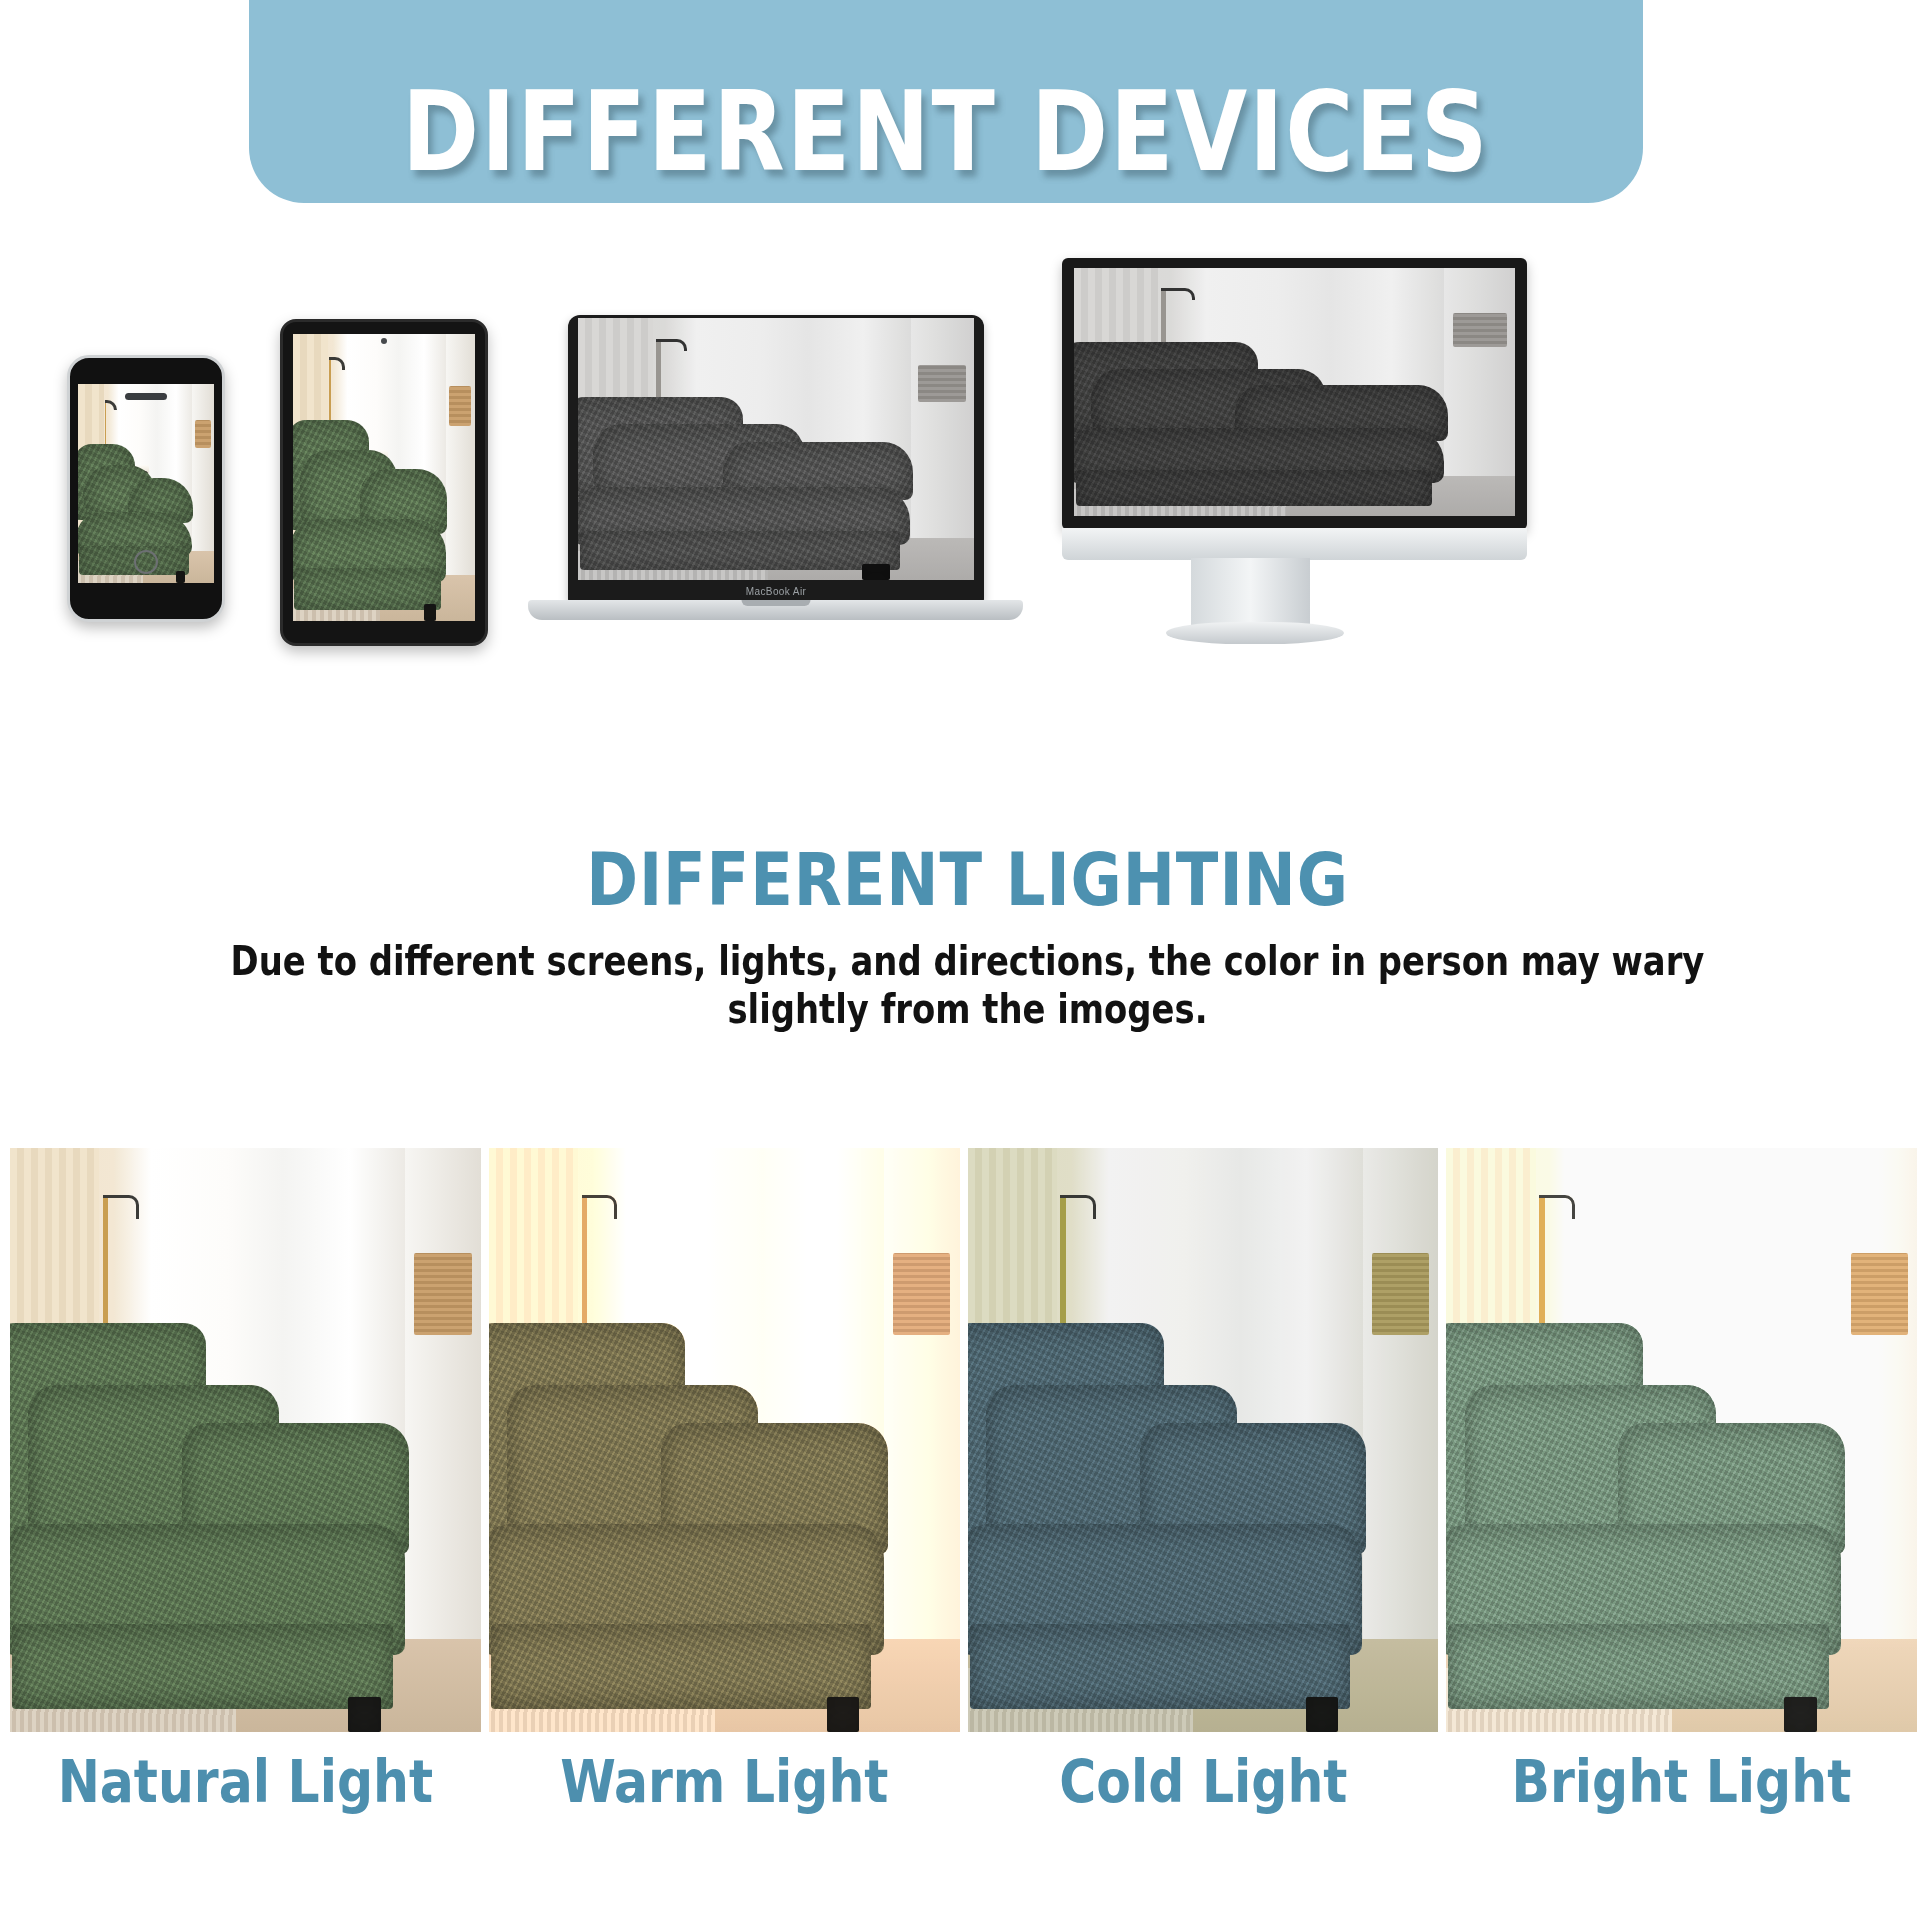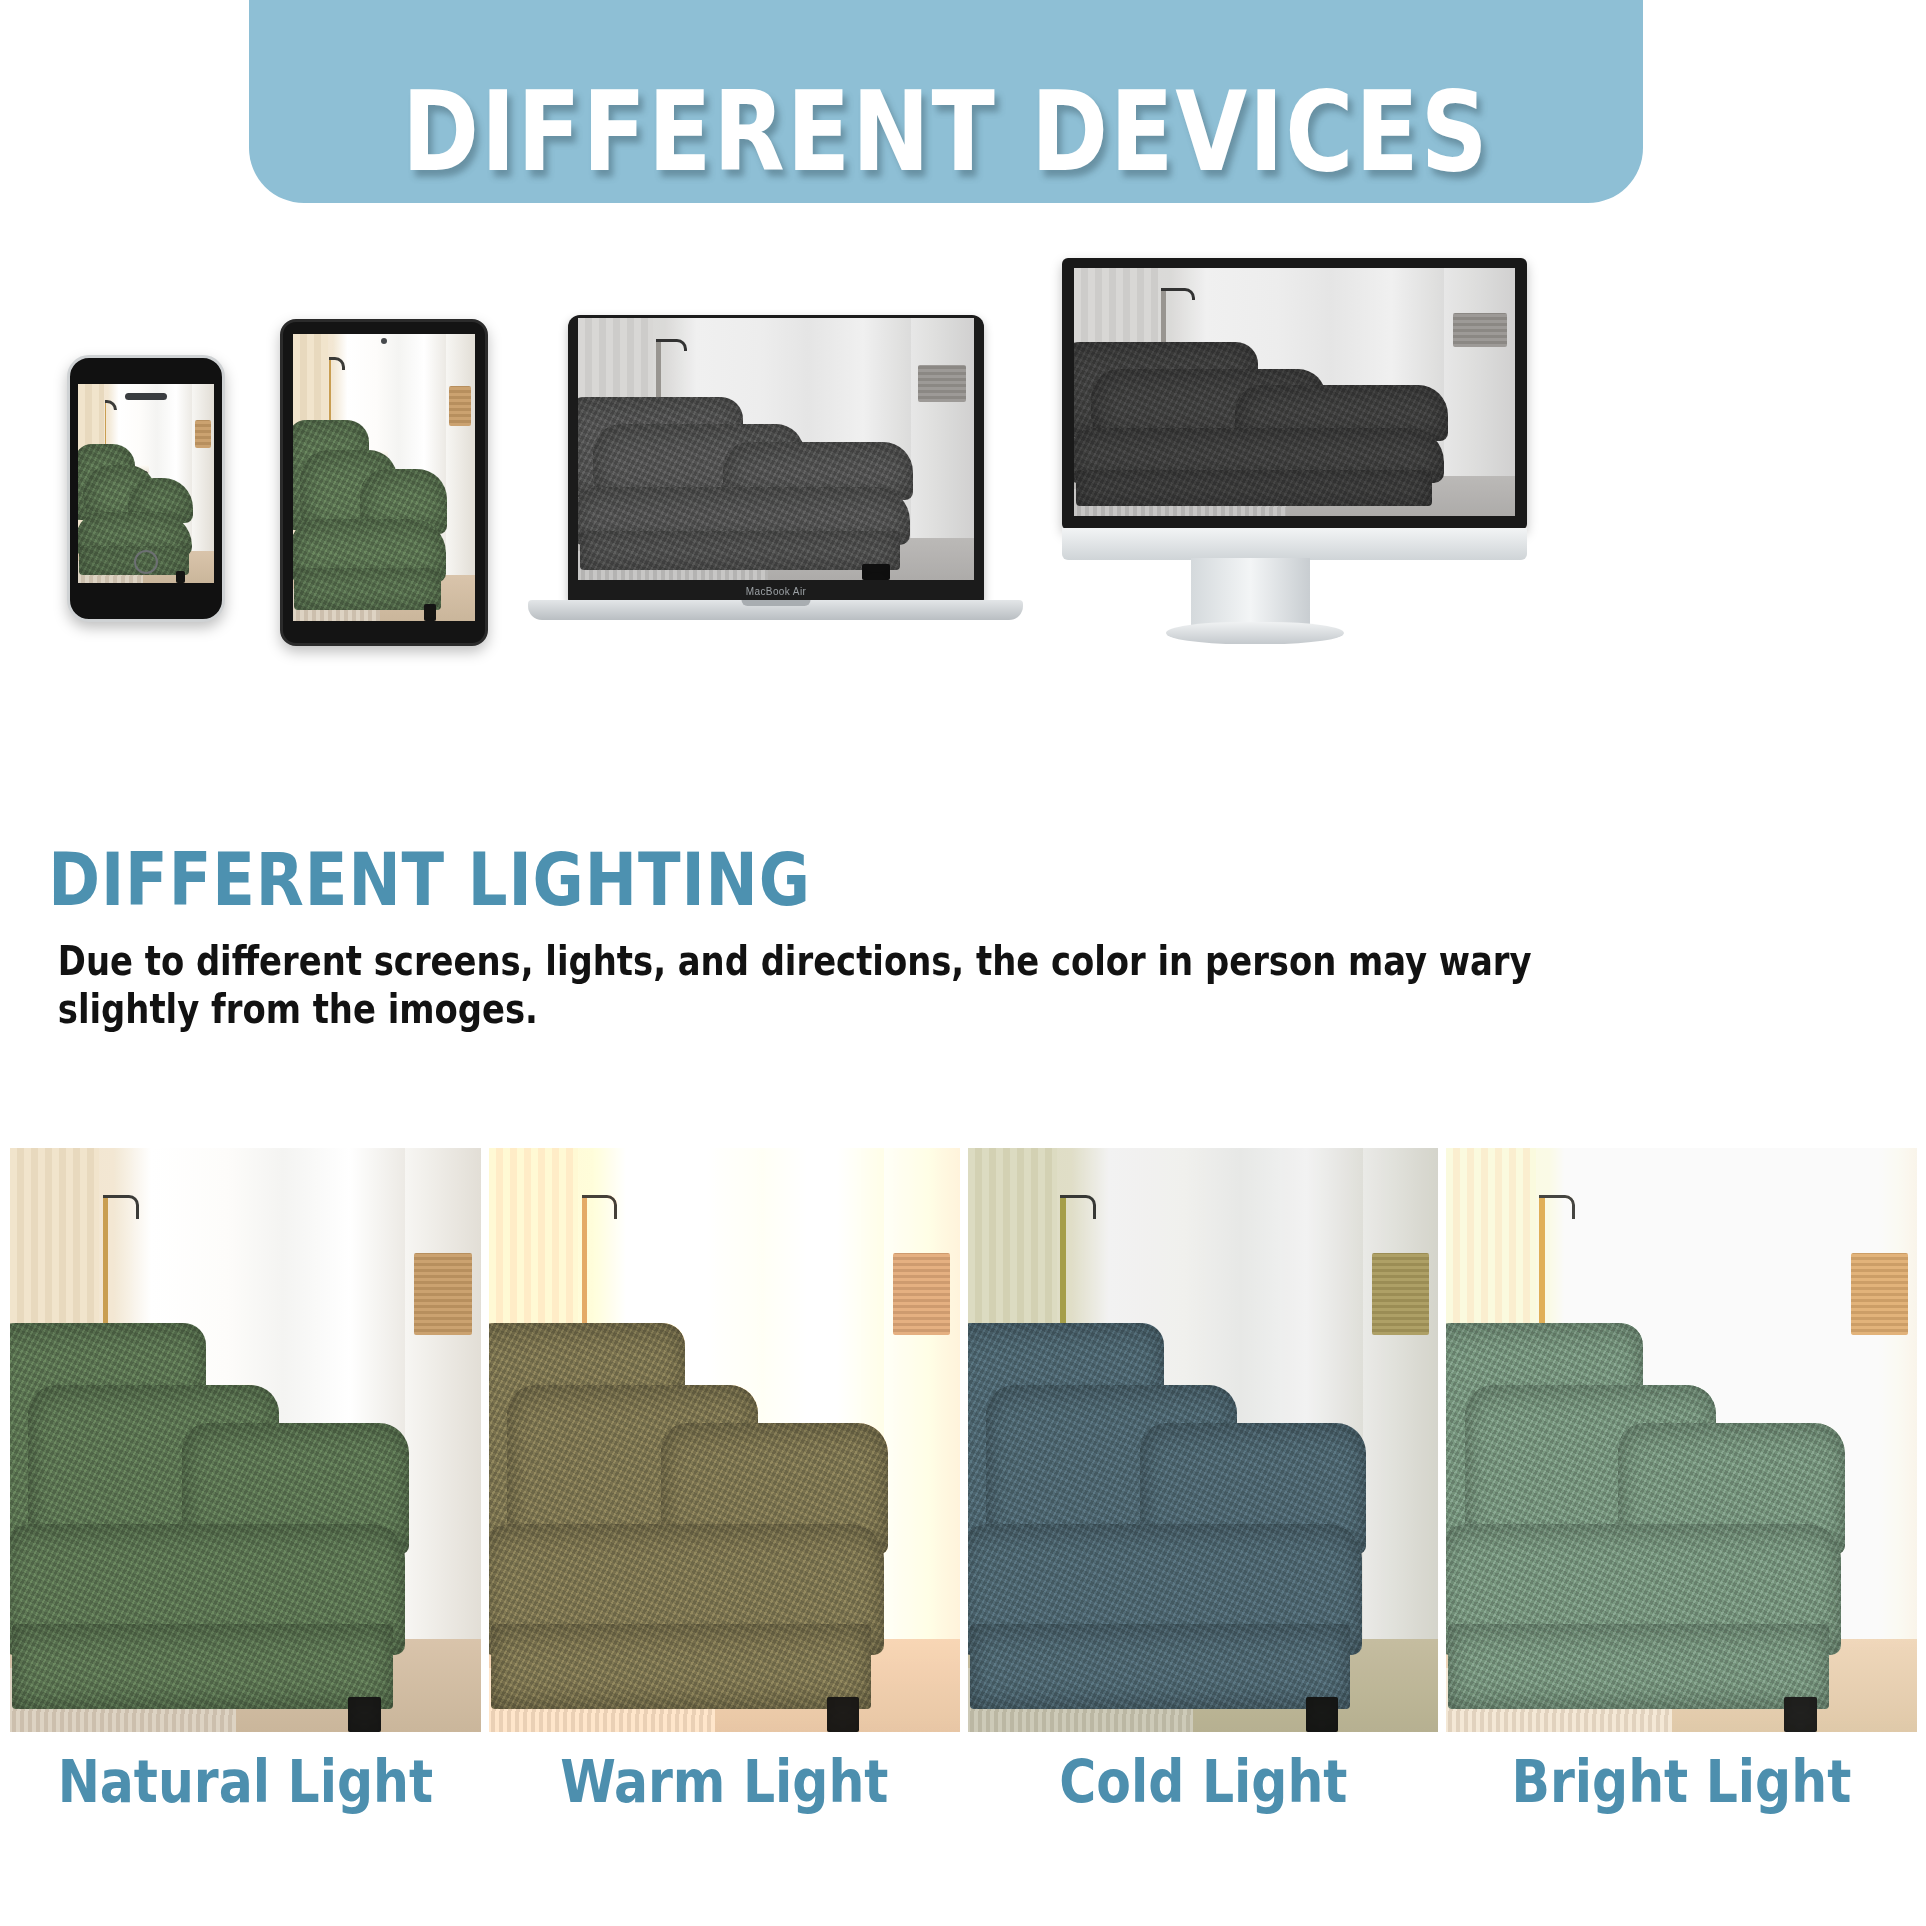--- a/index.html
+++ b/index.html
@@ -231,21 +231,21 @@
     background:linear-gradient(90deg,#d4d9dc,#f3f5f6,#c8cdd1);
   }
   #monitor .foot{
     position:absolute; left:104px; top:364px; width:178px; height:22px;
     background:linear-gradient(180deg,#f0f2f3,#c4c9cd);
     border-radius:50%/60%;
   }
 
   
   #lighting-head{
-    position:absolute; left:0; right:0; top:842px; 
+    position:absolute; left:8px; right:0; top:842px; text-align:center;
   }
   #lighting-title{
     font-family:"DejaVu Sans Condensed","Liberation Sans Narrow","Liberation Sans",sans-serif;
     font-weight:bold; font-size:73px; letter-spacing:1px;
     color:#4d91b0; transform:scaleX(.95); line-height:1.05;
   }
   #lighting-sub{
     margin-top:18px;
     font-family:"DejaVu Sans Condensed","Liberation Sans Narrow","Liberation Sans",sans-serif;
     font-weight:bold; font-size:40px; color:#121212; line-height:1.22;

